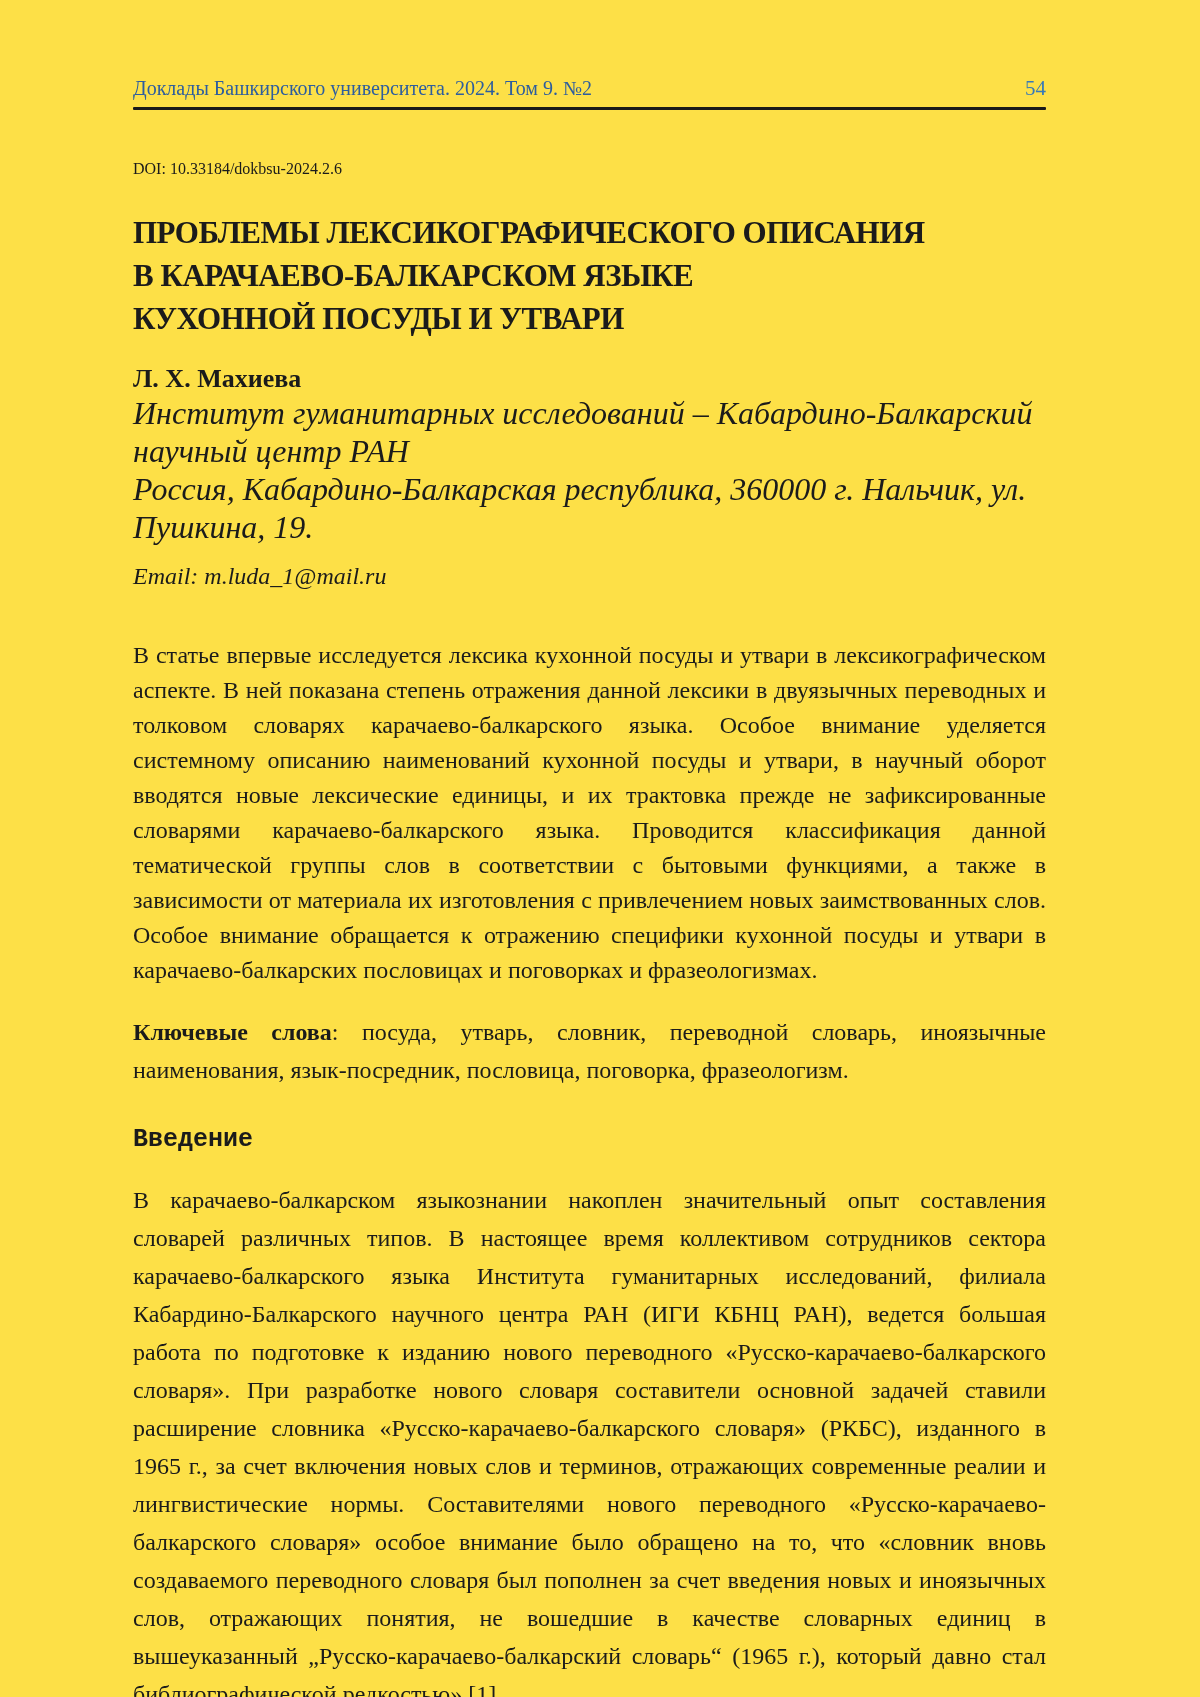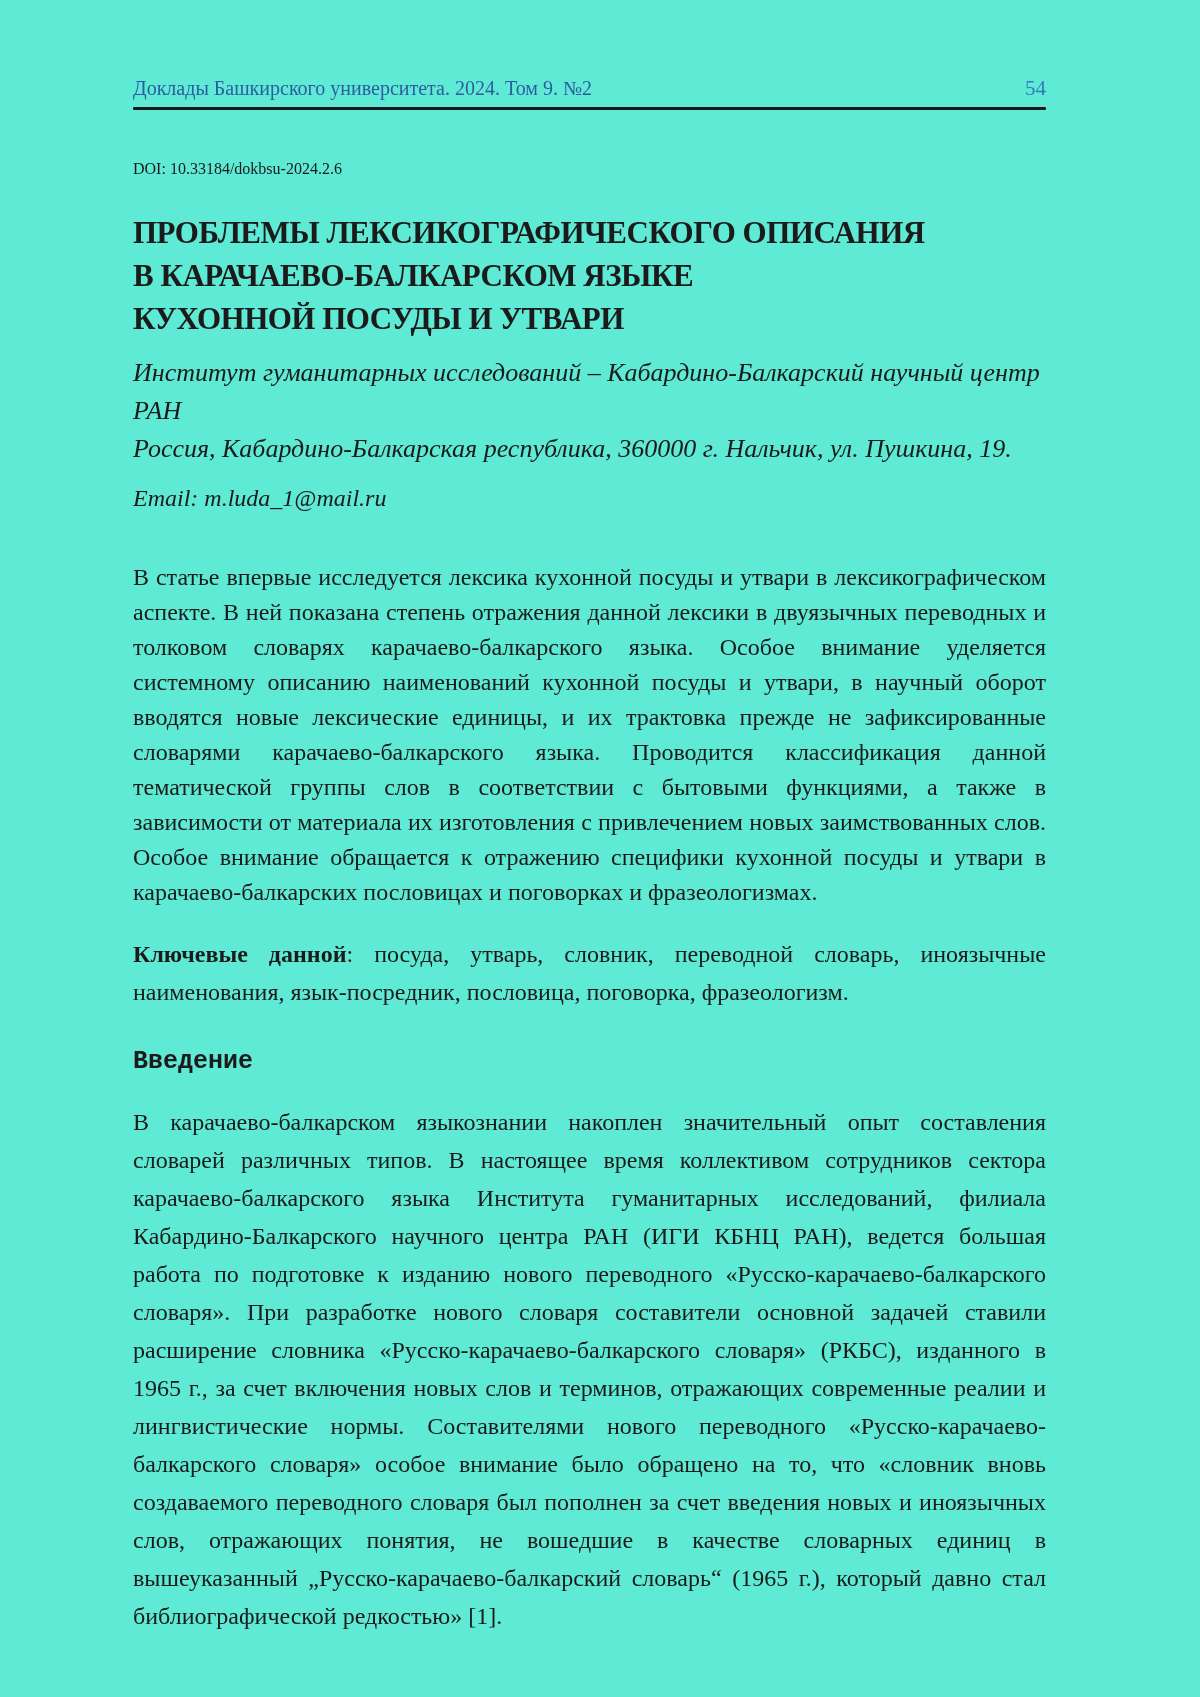--- a/index.html
+++ b/index.html
@@ -9,21 +9,21 @@
     --rule-color: #1a1a1a;
   }
   * { margin: 0; padding: 0; box-sizing: border-box; }
   html, body {
     background: #ffffff;
   }
   .page {
     position: relative;
     width: 1200px;
     height: 1697px;
-    background: #5eead4;
+    background: #fde047;
     font-family: "Liberation Serif", "DejaVu Serif", serif;
     color: var(--text-color);
     overflow: hidden;
   }
   .content {
     width: 913px;
     margin-left: 133px;
     padding-top: 76px;
   }
   .running-head {
@@ -58,22 +58,21 @@
     line-height: 43px;
     letter-spacing: -0.5px;
   }
   .author {
     margin-top: 24px;
     font-size: 26px;
     font-weight: bold;
     line-height: 30px;
   }
   .affiliation {
-    margin-top: 14px;
-    font-size: 26px;
+    font-size: 32px;
     font-style: italic;
     line-height: 38px;
   }
   .email {
     margin-top: 16px;
     font-size: 24px;
     font-style: italic;
     line-height: 28px;
   }
   .abstract {
@@ -117,32 +116,33 @@
     <div class="header-rule"></div>
 
     <div class="doi">DOI: 10.33184/dokbsu-2024.2.6</div>
 
     <h1 class="article-title">
       <div>ПРОБЛЕМЫ ЛЕКСИКОГРАФИЧЕСКОГО ОПИСАНИЯ</div>
       <div>В КАРАЧАЕВО-БАЛКАРСКОМ ЯЗЫКЕ</div>
       <div>КУХОННОЙ ПОСУДЫ И УТВАРИ</div>
     </h1>
 
+    <div class="author">Л. Х. Махиева</div>
 
     <div class="affiliation">
       <div>Институт гуманитарных исследований – Кабардино-Балкарский научный центр РАН</div>
       <div>Россия, Кабардино-Балкарская республика, 360000 г. Нальчик, ул. Пушкина, 19.</div>
     </div>
 
     <div class="email">Email: m.luda_1@mail.ru</div>
 
     <p class="abstract">В статье впервые исследуется лексика кухонной посуды и утвари в лексикографическом аспекте. В ней показана степень отражения данной лексики в двуязычных переводных и толковом словарях карачаево-балкарского языка. Особое внимание уделяется системному описанию наименований кухонной посуды и утвари, в научный оборот вводятся новые лексические единицы, и их трактовка прежде не зафиксированные словарями карачаево-балкарского языка. Проводится классификация данной тематической группы слов в соответствии с бытовыми функциями, а также в зависимости от материала их изготовления с привлечением новых заимствованных слов. Особое внимание обращается к отражению специфики кухонной посуды и утвари в карачаево-балкарских пословицах и поговорках и фразеологизмах.</p>
 
     <p class="keywords">
-      <span class="kw-label">Ключевые данной</span><span>: посуда, утварь, словник, переводной словарь, иноязычные наименования, язык-посредник, пословица, поговорка, фразеологизм.</span>
+      <span class="kw-label">Ключевые слова</span><span>: посуда, утварь, словник, переводной словарь, иноязычные наименования, язык-посредник, пословица, поговорка, фразеологизм.</span>
     </p>
 
     <h2 class="section-heading">Введение</h2>
 
     <p class="body-paragraph">В карачаево-балкарском языкознании накоплен значительный опыт составления словарей различных типов. В настоящее время коллективом сотрудников сектора карачаево-балкарского языка Института гуманитарных исследований, филиала Кабардино-Балкарского научного центра РАН (ИГИ КБНЦ РАН), ведется большая работа по подготовке к изданию нового переводного «Русско-карачаево-балкарского словаря». При разработке нового словаря составители основной задачей ставили расширение словника «Русско-карачаево-балкарского словаря» (РКБС), изданного в 1965 г., за счет включения новых слов и терминов, отражающих современные реалии и лингвистические нормы. Составителями нового переводного «Русско-карачаево-балкарского словаря» особое внимание было обращено на то, что «словник вновь создаваемого переводного словаря был пополнен за счет введения новых и иноязычных слов, отражающих понятия, не вошедшие в качестве словарных единиц в вышеуказанный „Русско-карачаево-балкарский словарь“ (1965 г.), который давно стал библиографической редкостью» [1].</p>
 
   </div>
 </div>
 
 </body></html>

